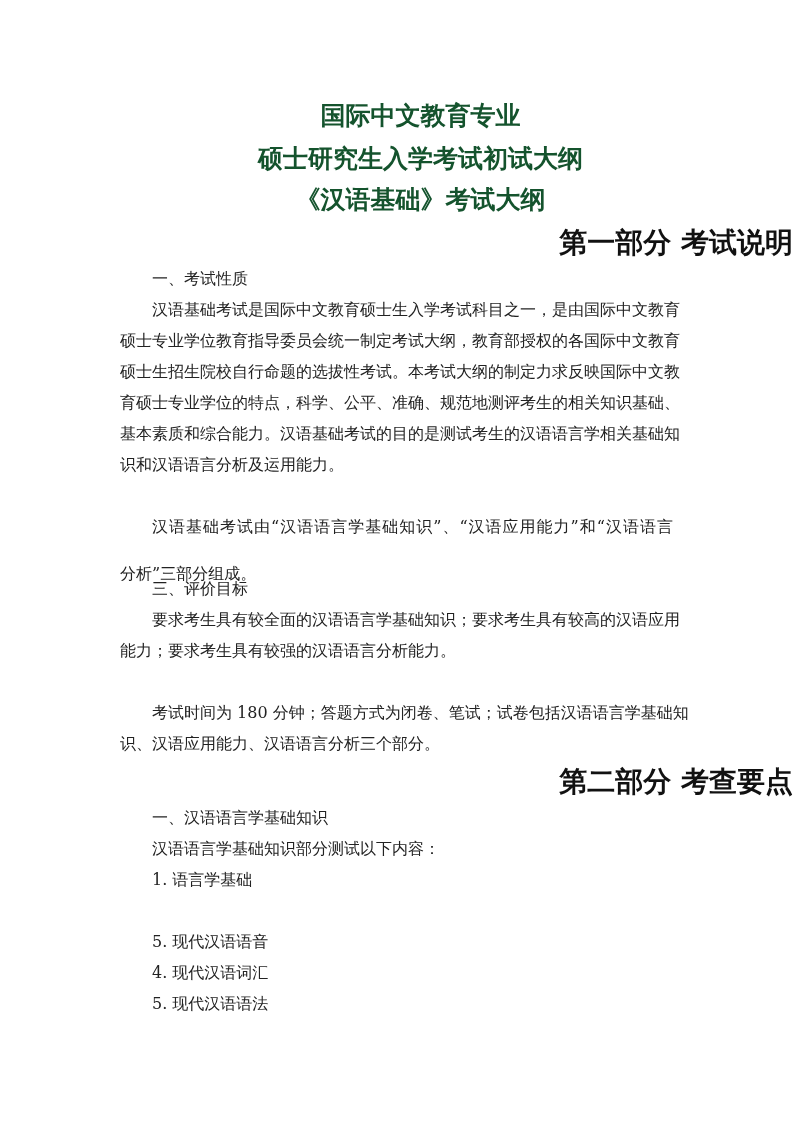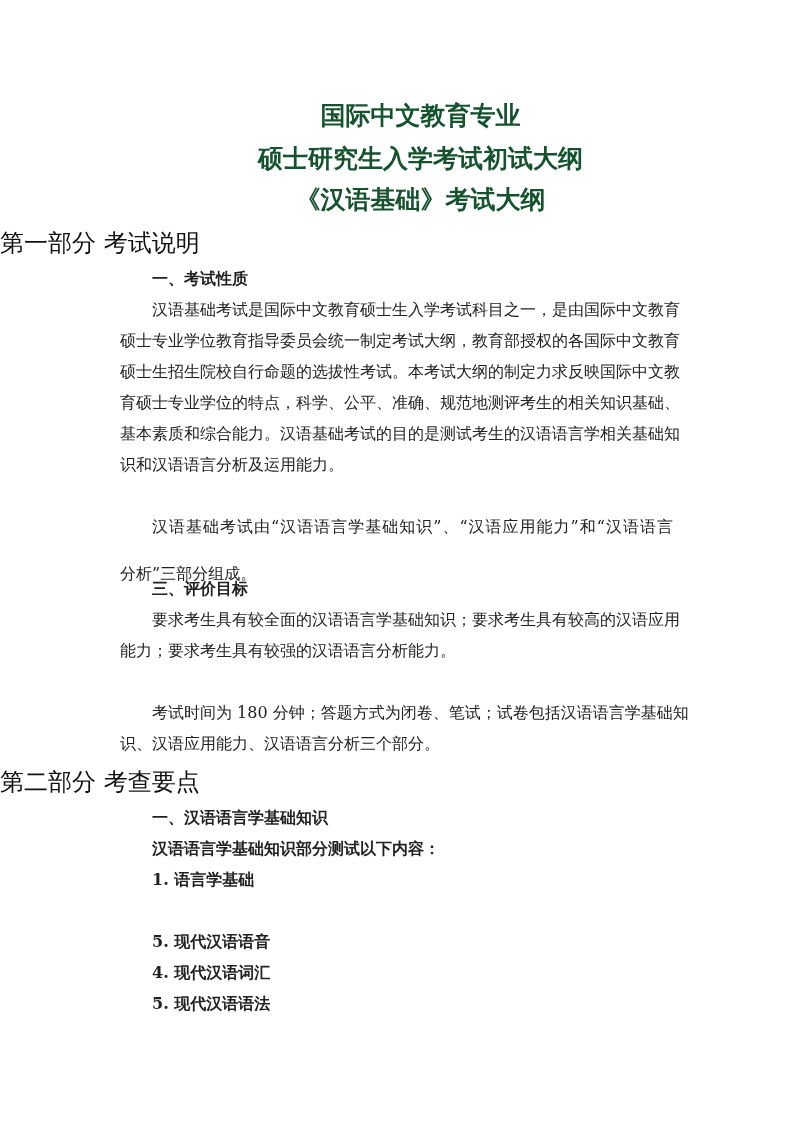--- a/index.html
+++ b/index.html
@@ -1,27 +1,27 @@
 <!DOCTYPE html>
 <html><head>
 <meta charset="utf-8">
 <style>
   html, body { margin: 0; padding: 0; background: #ffffff; }
   body { width: 793px; height: 1122px; position: relative; overflow: hidden; color: #1a1a1a; }
   .page { position: absolute; left: 0; top: 0; width: 793px; height: 1122px; }
   .title { position: absolute; left: 0; width: 793px; text-align: center;
     font-family: "DejaVu Sans", sans-serif; font-weight: bold; font-size: 25px; line-height: 30px; color: #14532d; padding-left: 24px; }
-  .h2 { position: absolute; left: 0; width: 793px; text-align: left;
-    font-family: "DejaVu Sans", sans-serif; font-weight: normal; font-size: 24px; line-height: 26px; color: #111; }
+  .h2 { position: absolute; left: 0; width: 793px; text-align: right;
+    font-family: "DejaVu Sans", sans-serif; font-weight: bold; font-size: 28px; line-height: 26px; color: #111; }
   .line { position: absolute; left: 120px; width: 553px; white-space: nowrap;
     font-family: "DejaVu Serif", serif; font-size: 16px; line-height: 22px; color: #222;
     text-align: justify; text-align-last: justify; letter-spacing: 0px; }
   .line.last { text-align-last: left; }
   .indent { left: 152px; width: 521px; }
-  .label { text-align-last: left; font-weight: bold; }
+  .label { text-align-last: left; }
 </style>
 </head>
 <body>
 
 <div class="page">
 
   <div class="title" style="top:101px">国际中文教育专业</div>
   <div class="title" style="top:144px">硕士研究生入学考试初试大纲</div>
   <div class="title" style="top:185px">《汉语基础》考试大纲</div>
 

